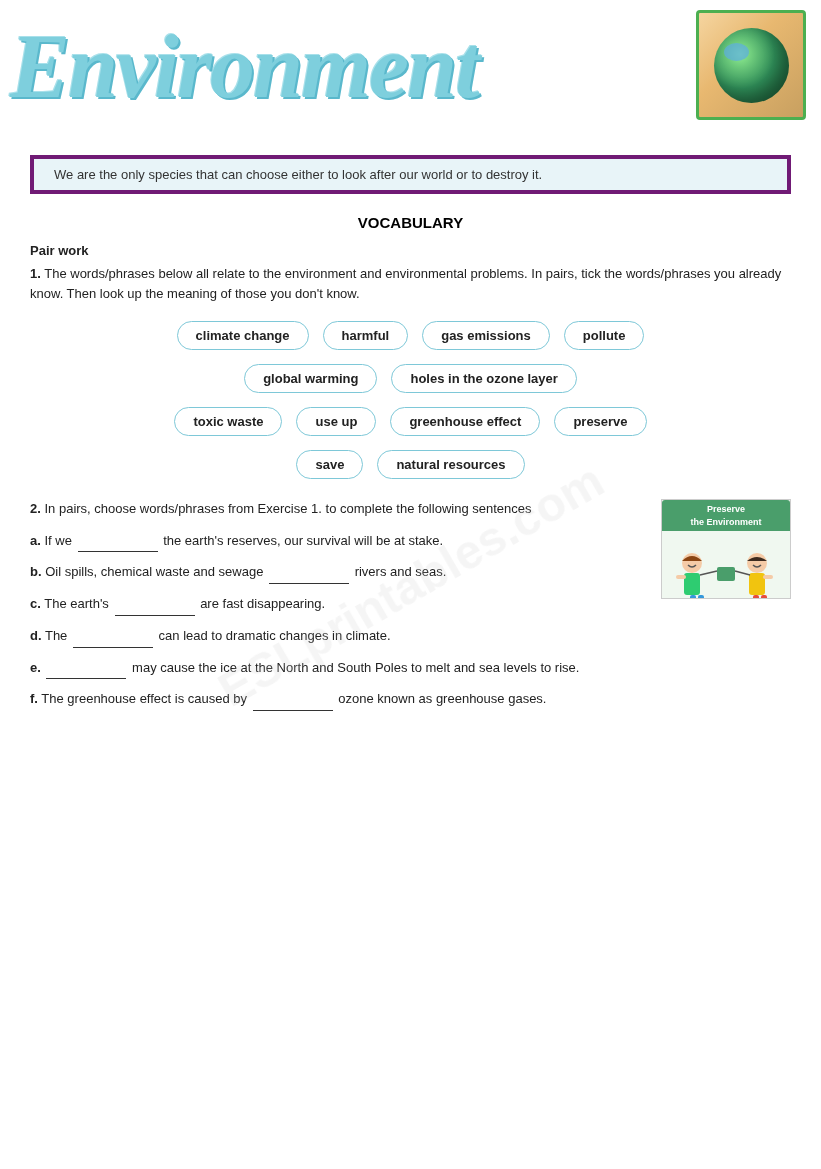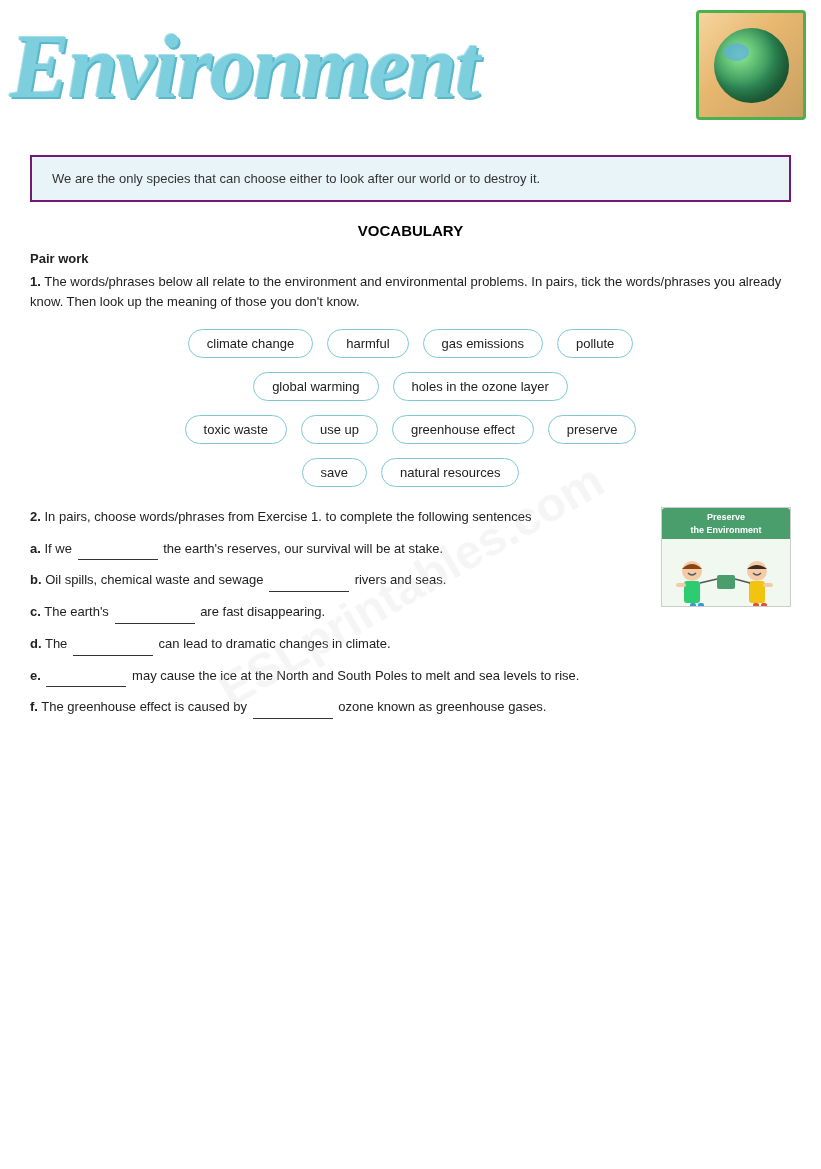--- a/index.html
+++ b/index.html
@@ -60,23 +60,23 @@
       top: 15px; left: 10px;
       width: 25px; height: 18px;
       background: #5dade2;
       border-radius: 50%;
       opacity: 0.7;
     }
 
     
     .quote-box {
       margin: 5px 30px 20px 30px;
-      border: 2px solid #701a75;
+      border: 4px solid #701a75;
       background: #e8f4f8;
-      padding: 14px 20px;
+      padding: 8px 20px;
       font-size: 13px;
       color: #333;
     }
 
     
     .content {
       padding: 0 30px;
     }
 
     .section-title {
@@ -112,20 +112,21 @@
       margin-bottom: 14px;
     }
     .vocab-pill {
       border: 1.5px solid #7ec8d8;
       border-radius: 20px;
       padding: 6px 18px;
       font-size: 13px;
       color: #222;
       background: #fff;
       white-space: nowrap;
+      font-weight: bold;
     }
 
     
     .exercise2-container {
       display: flex;
       gap: 20px;
       margin-top: 10px;
     }
     .exercise2-text {
       flex: 1;

